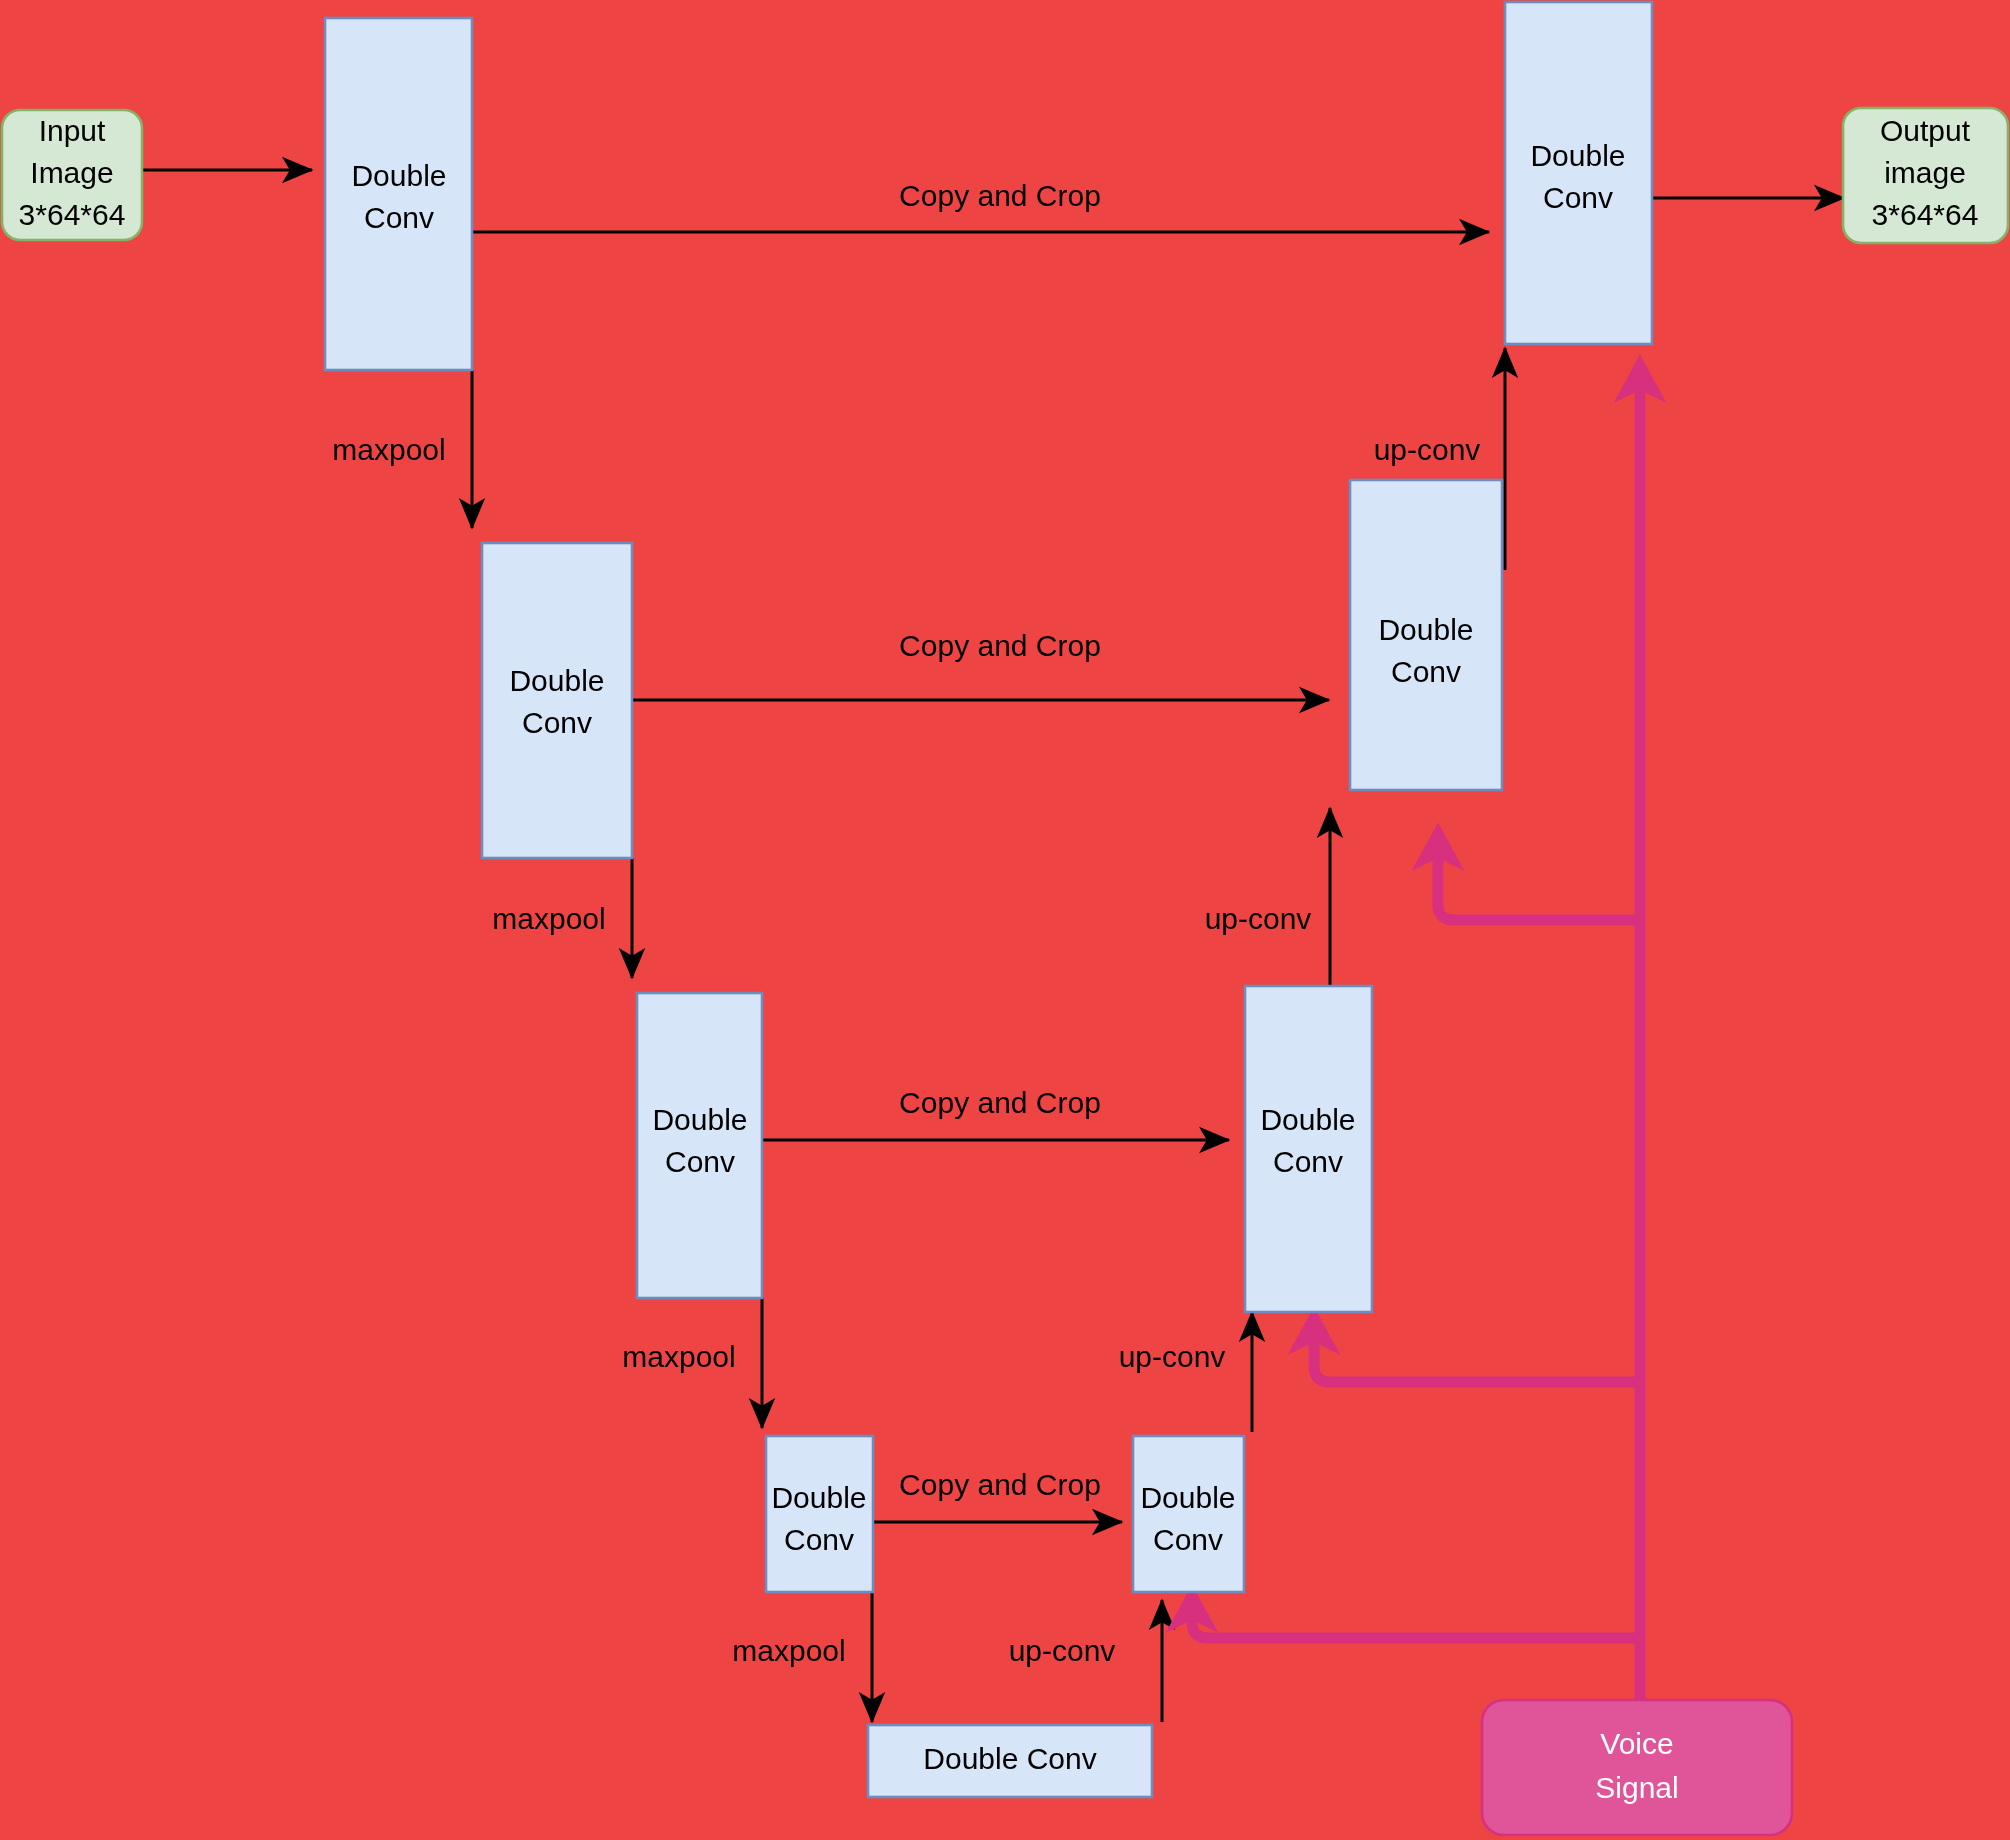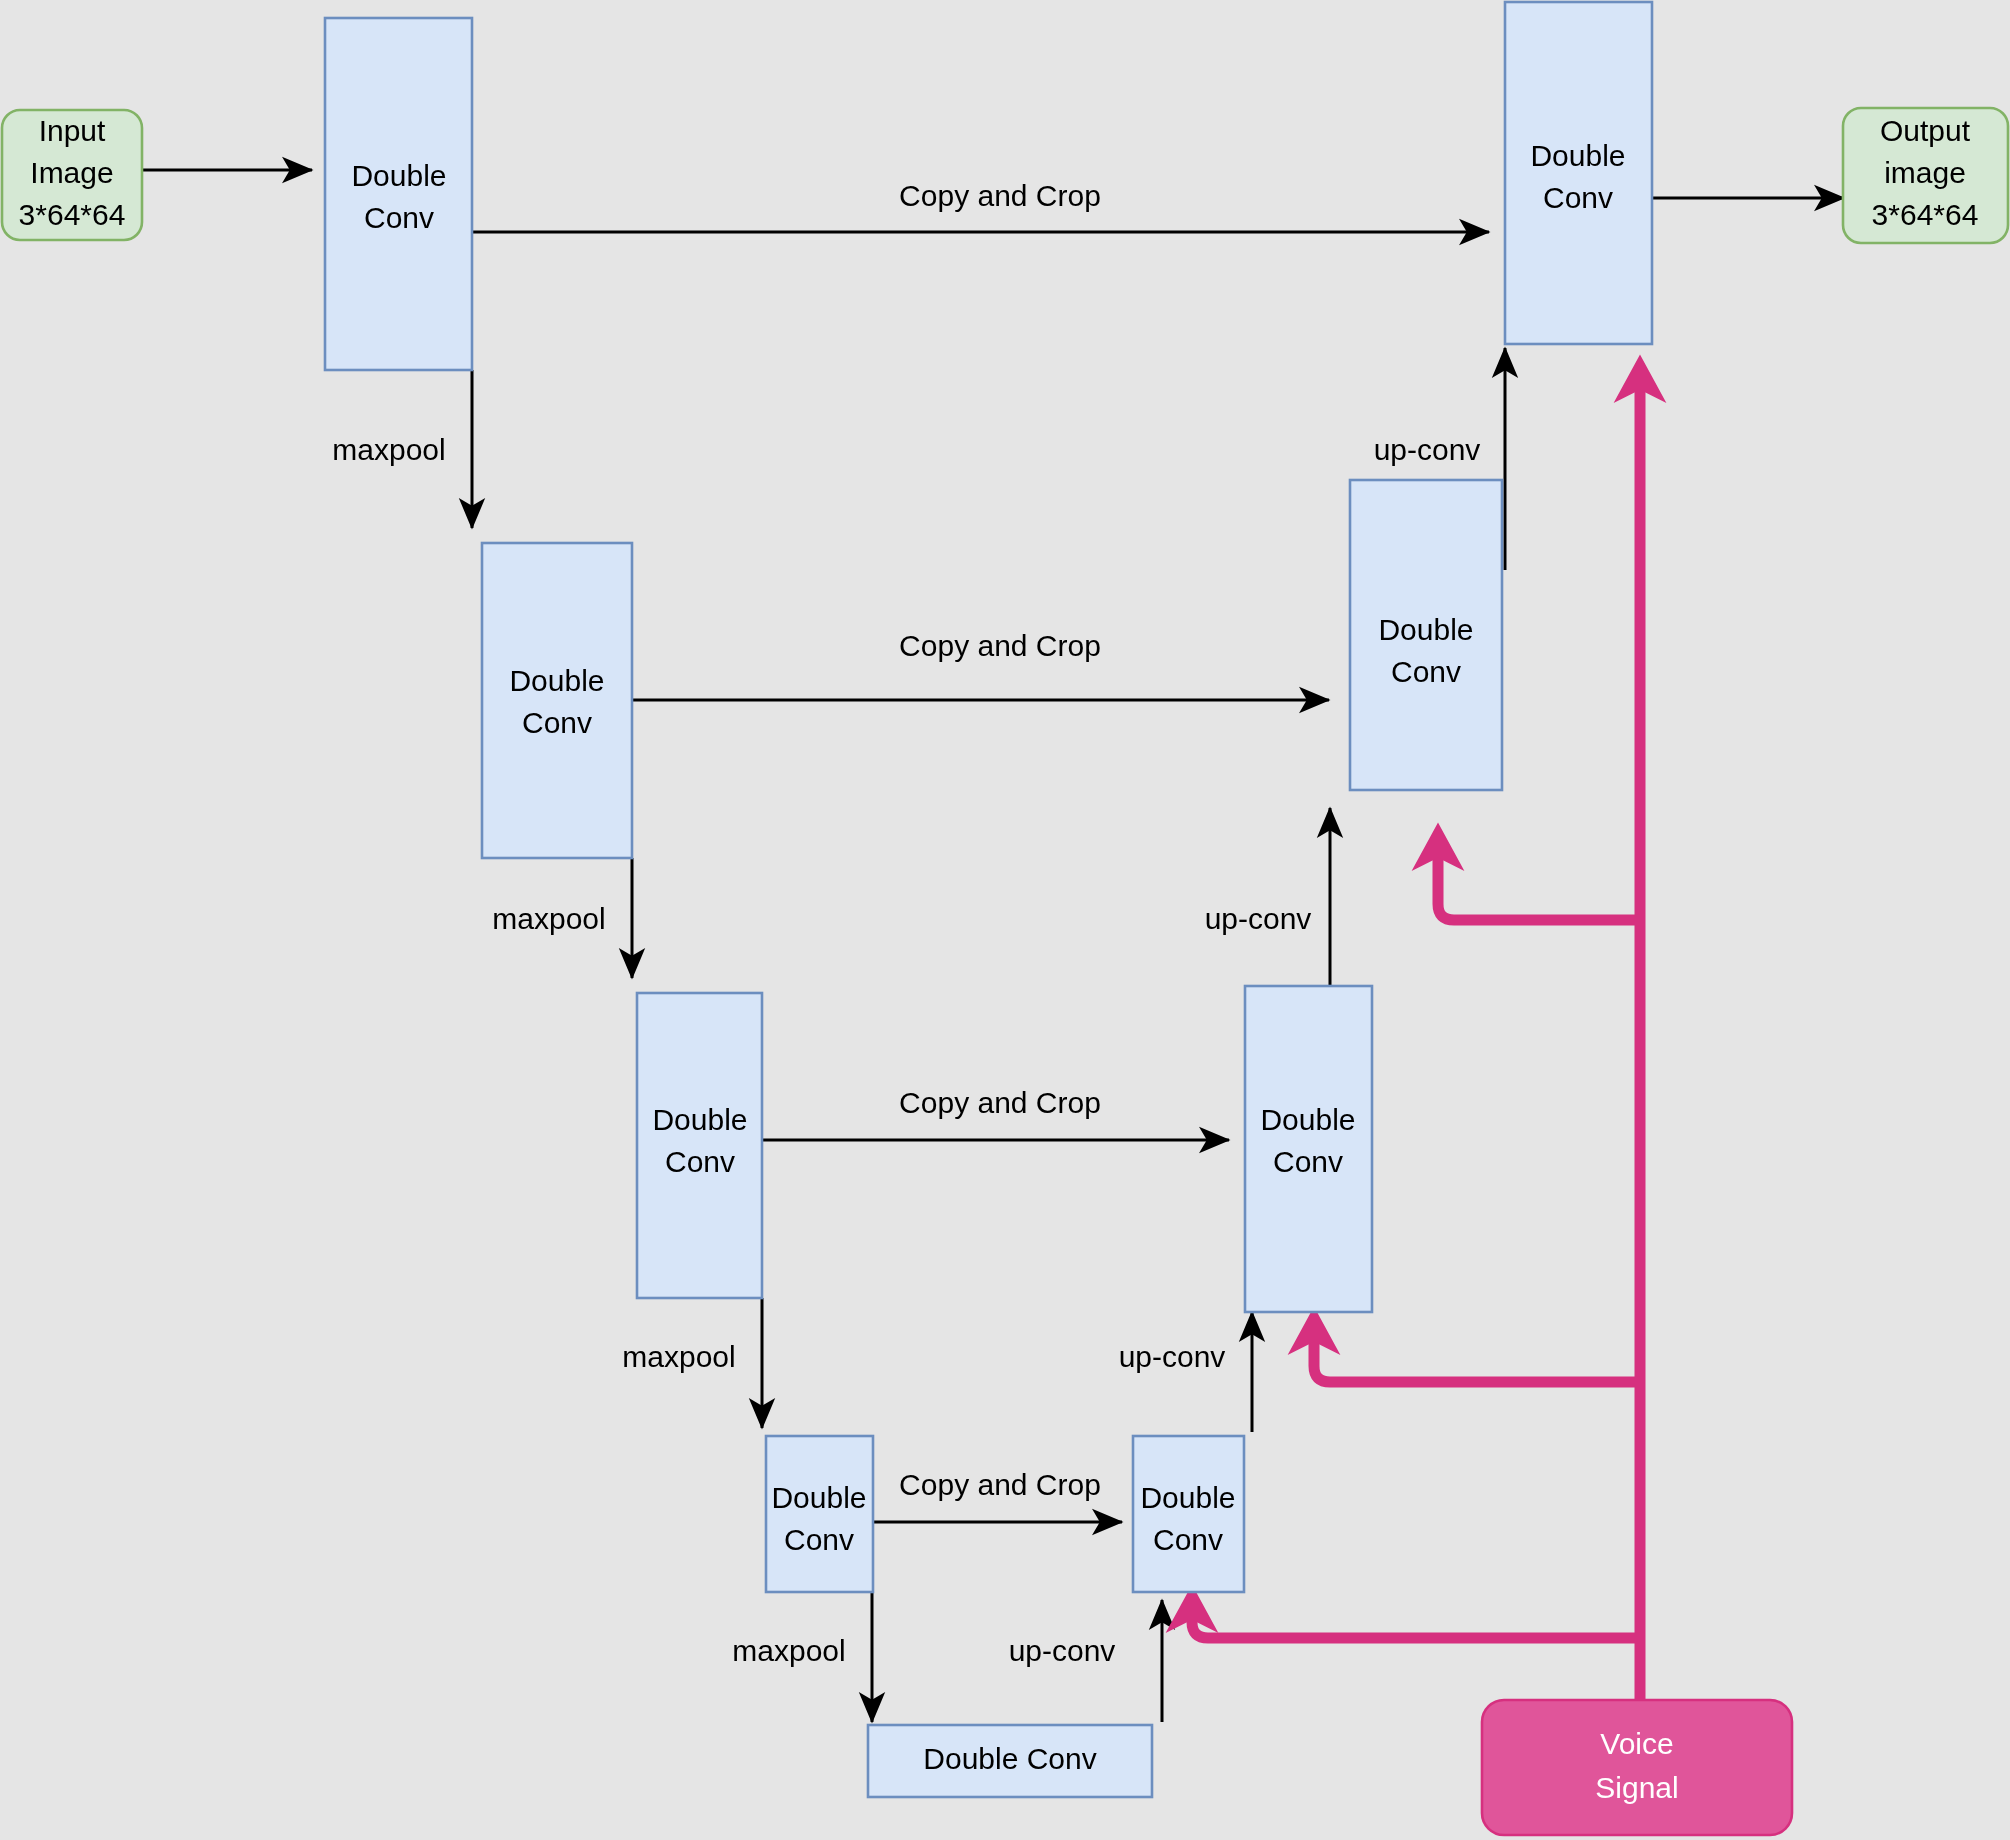--- a/index.html
+++ b/index.html
@@ -7,21 +7,21 @@
     padding: 0;
     background: #ffffff;
   }
   body {
     font-family: "Liberation Sans", sans-serif;
   }
   #diagram-root {
     position: relative;
     width: 2010px;
     height: 1840px;
-    background: #e5e5e5;
+    background: #ef4444;
     overflow: hidden;
   }
   svg.canvas {
     position: absolute;
     top: 0;
     left: 0;
     width: 2010px;
     height: 1840px;
   }
   .node-rect {

